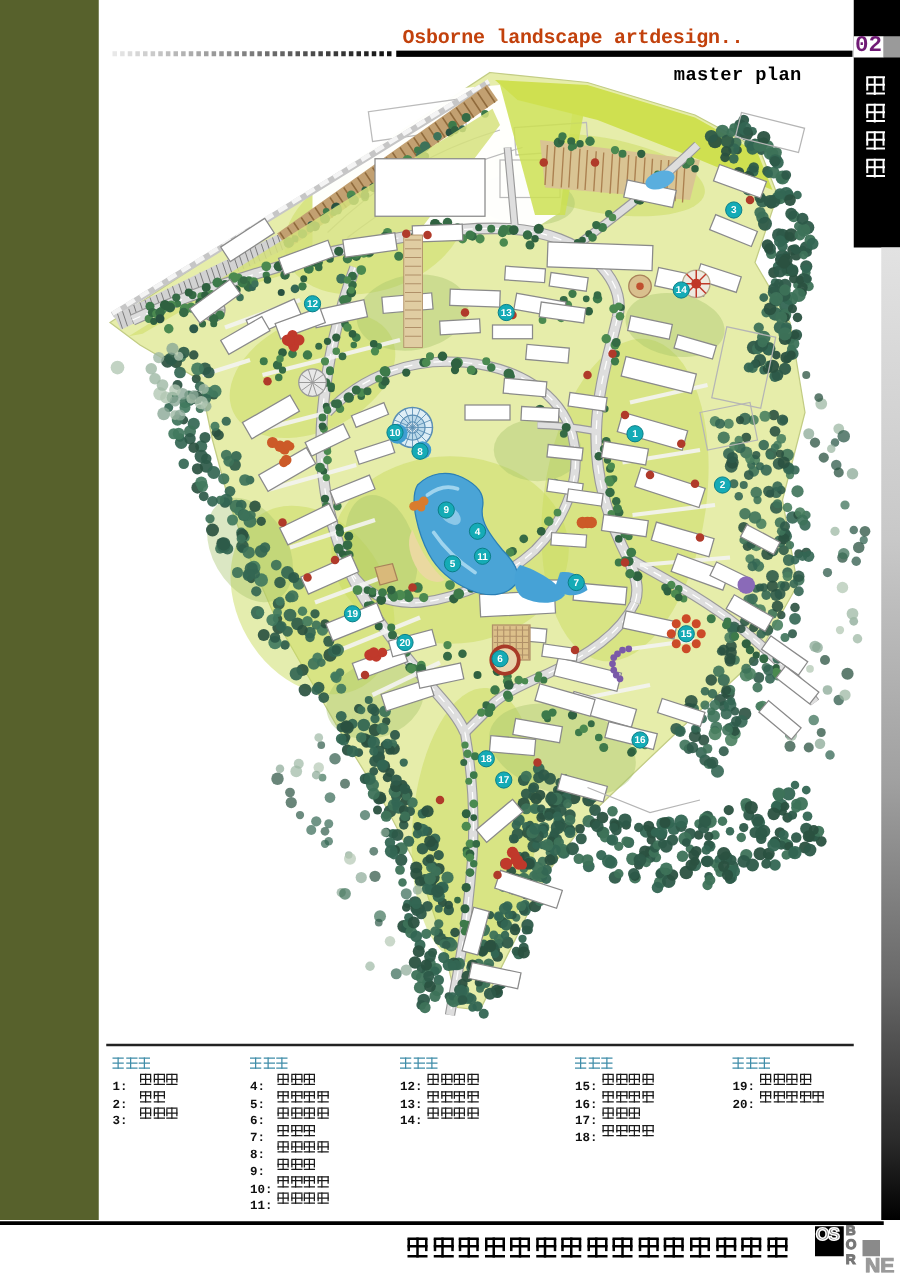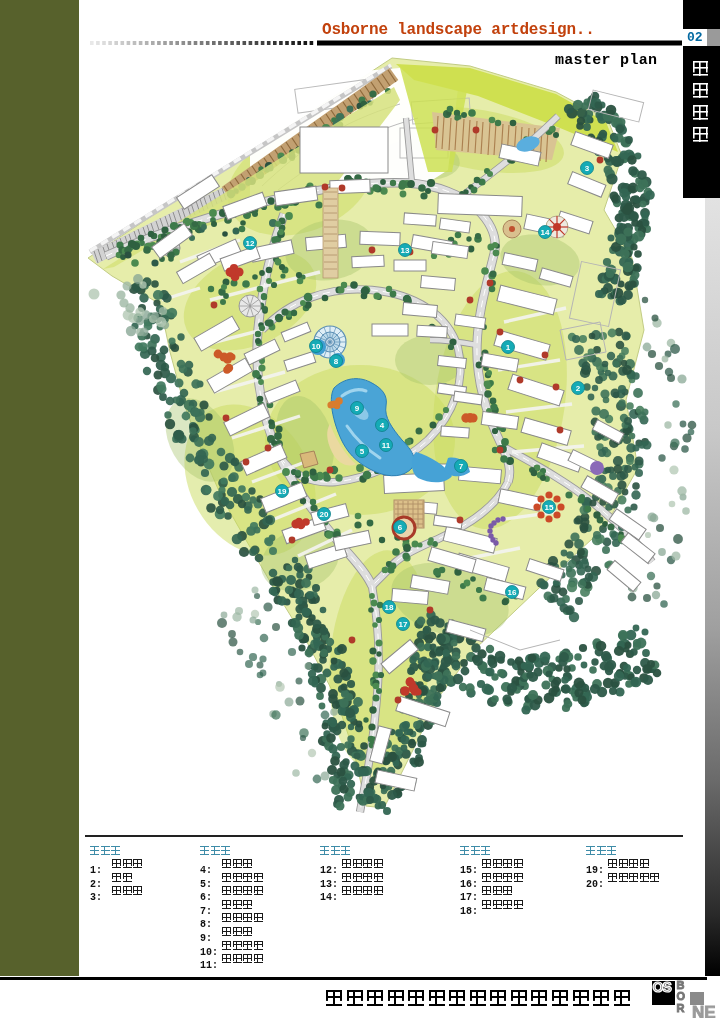--- a/index.html
+++ b/index.html
@@ -2284,25 +2284,25 @@
     <rect x="285.2" y="41" width="3.6" height="4" fill="rgb(40,40,40)"></rect>
     <rect x="291.3" y="41" width="3.6" height="4" fill="rgb(34,34,34)"></rect>
     <rect x="297.4" y="41" width="3.6" height="4" fill="rgb(28,28,28)"></rect>
     <rect x="303.5" y="41" width="3.6" height="4" fill="rgb(22,22,22)"></rect>
     <rect x="309.6" y="41" width="3.6" height="4" fill="rgb(20,20,20)"></rect>
 <rect x="317" y="40.5" width="365" height="5" fill="#000"></rect>
 </svg>
 
 <div class="abs" style="left:322px;top:21px;white-space:nowrap;font-family:'Liberation Mono',monospace;font-size:16px;font-weight:bold;letter-spacing:-0.2px;color:#c2410c">Osborne landscape artdesign..</div>
 
-<div class="abs" style="left:555px;top:52px;font-family:'Liberation Mono',monospace;font-size:15px;font-weight:bold;letter-spacing:0.3px;color:#000">master plan</div>
+<div class="abs" style="left:539px;top:52px;font-family:'Liberation Mono',monospace;font-size:15px;font-weight:bold;letter-spacing:0.3px;color:#000">master plan</div>
 
 <div class="abs" style="left:683px;top:0;width:37px;height:198px;background:#000"></div>
 
-<div class="abs" style="left:683px;top:29px;width:23.5px;height:16.5px;background:#fff;color:#0369a1;font-family:'Liberation Mono',monospace;font-size:13px;font-weight:bold;text-align:center;line-height:17px">02</div>
+<div class="abs" style="left:683px;top:29px;width:23.5px;height:16.5px;background:#fff;color:#701a75;font-family:'Liberation Mono',monospace;font-size:18px;font-weight:bold;text-align:center;line-height:17px">02</div>
 <div class="abs" style="left:706.5px;top:29px;width:13.5px;height:16.5px;background:#9a9a9a"></div>
 
 <div class="abs" style="left:693px;top:61px;width:15px"><span class="cjs"></span><span class="cjs"></span><span class="cjs"></span><span class="cjs"></span></div>
 
 <div class="abs" style="left:705px;top:198px;width:15px;height:778px;background:linear-gradient(#e2e2e2,#c8c8c8 30%,#a0a0a0 55%,#6a6a6a 75%,#2a2a2a 92%,#000)"></div>
 
 <div class="abs" style="left:85px;top:835px;width:598px;height:1.6px;background:#222"></div>
 
 <div class="lcol" style="left:90px">
     <div class="lhead"><span class="cjt"></span><span class="cjt"></span><span class="cjt"></span></div>

